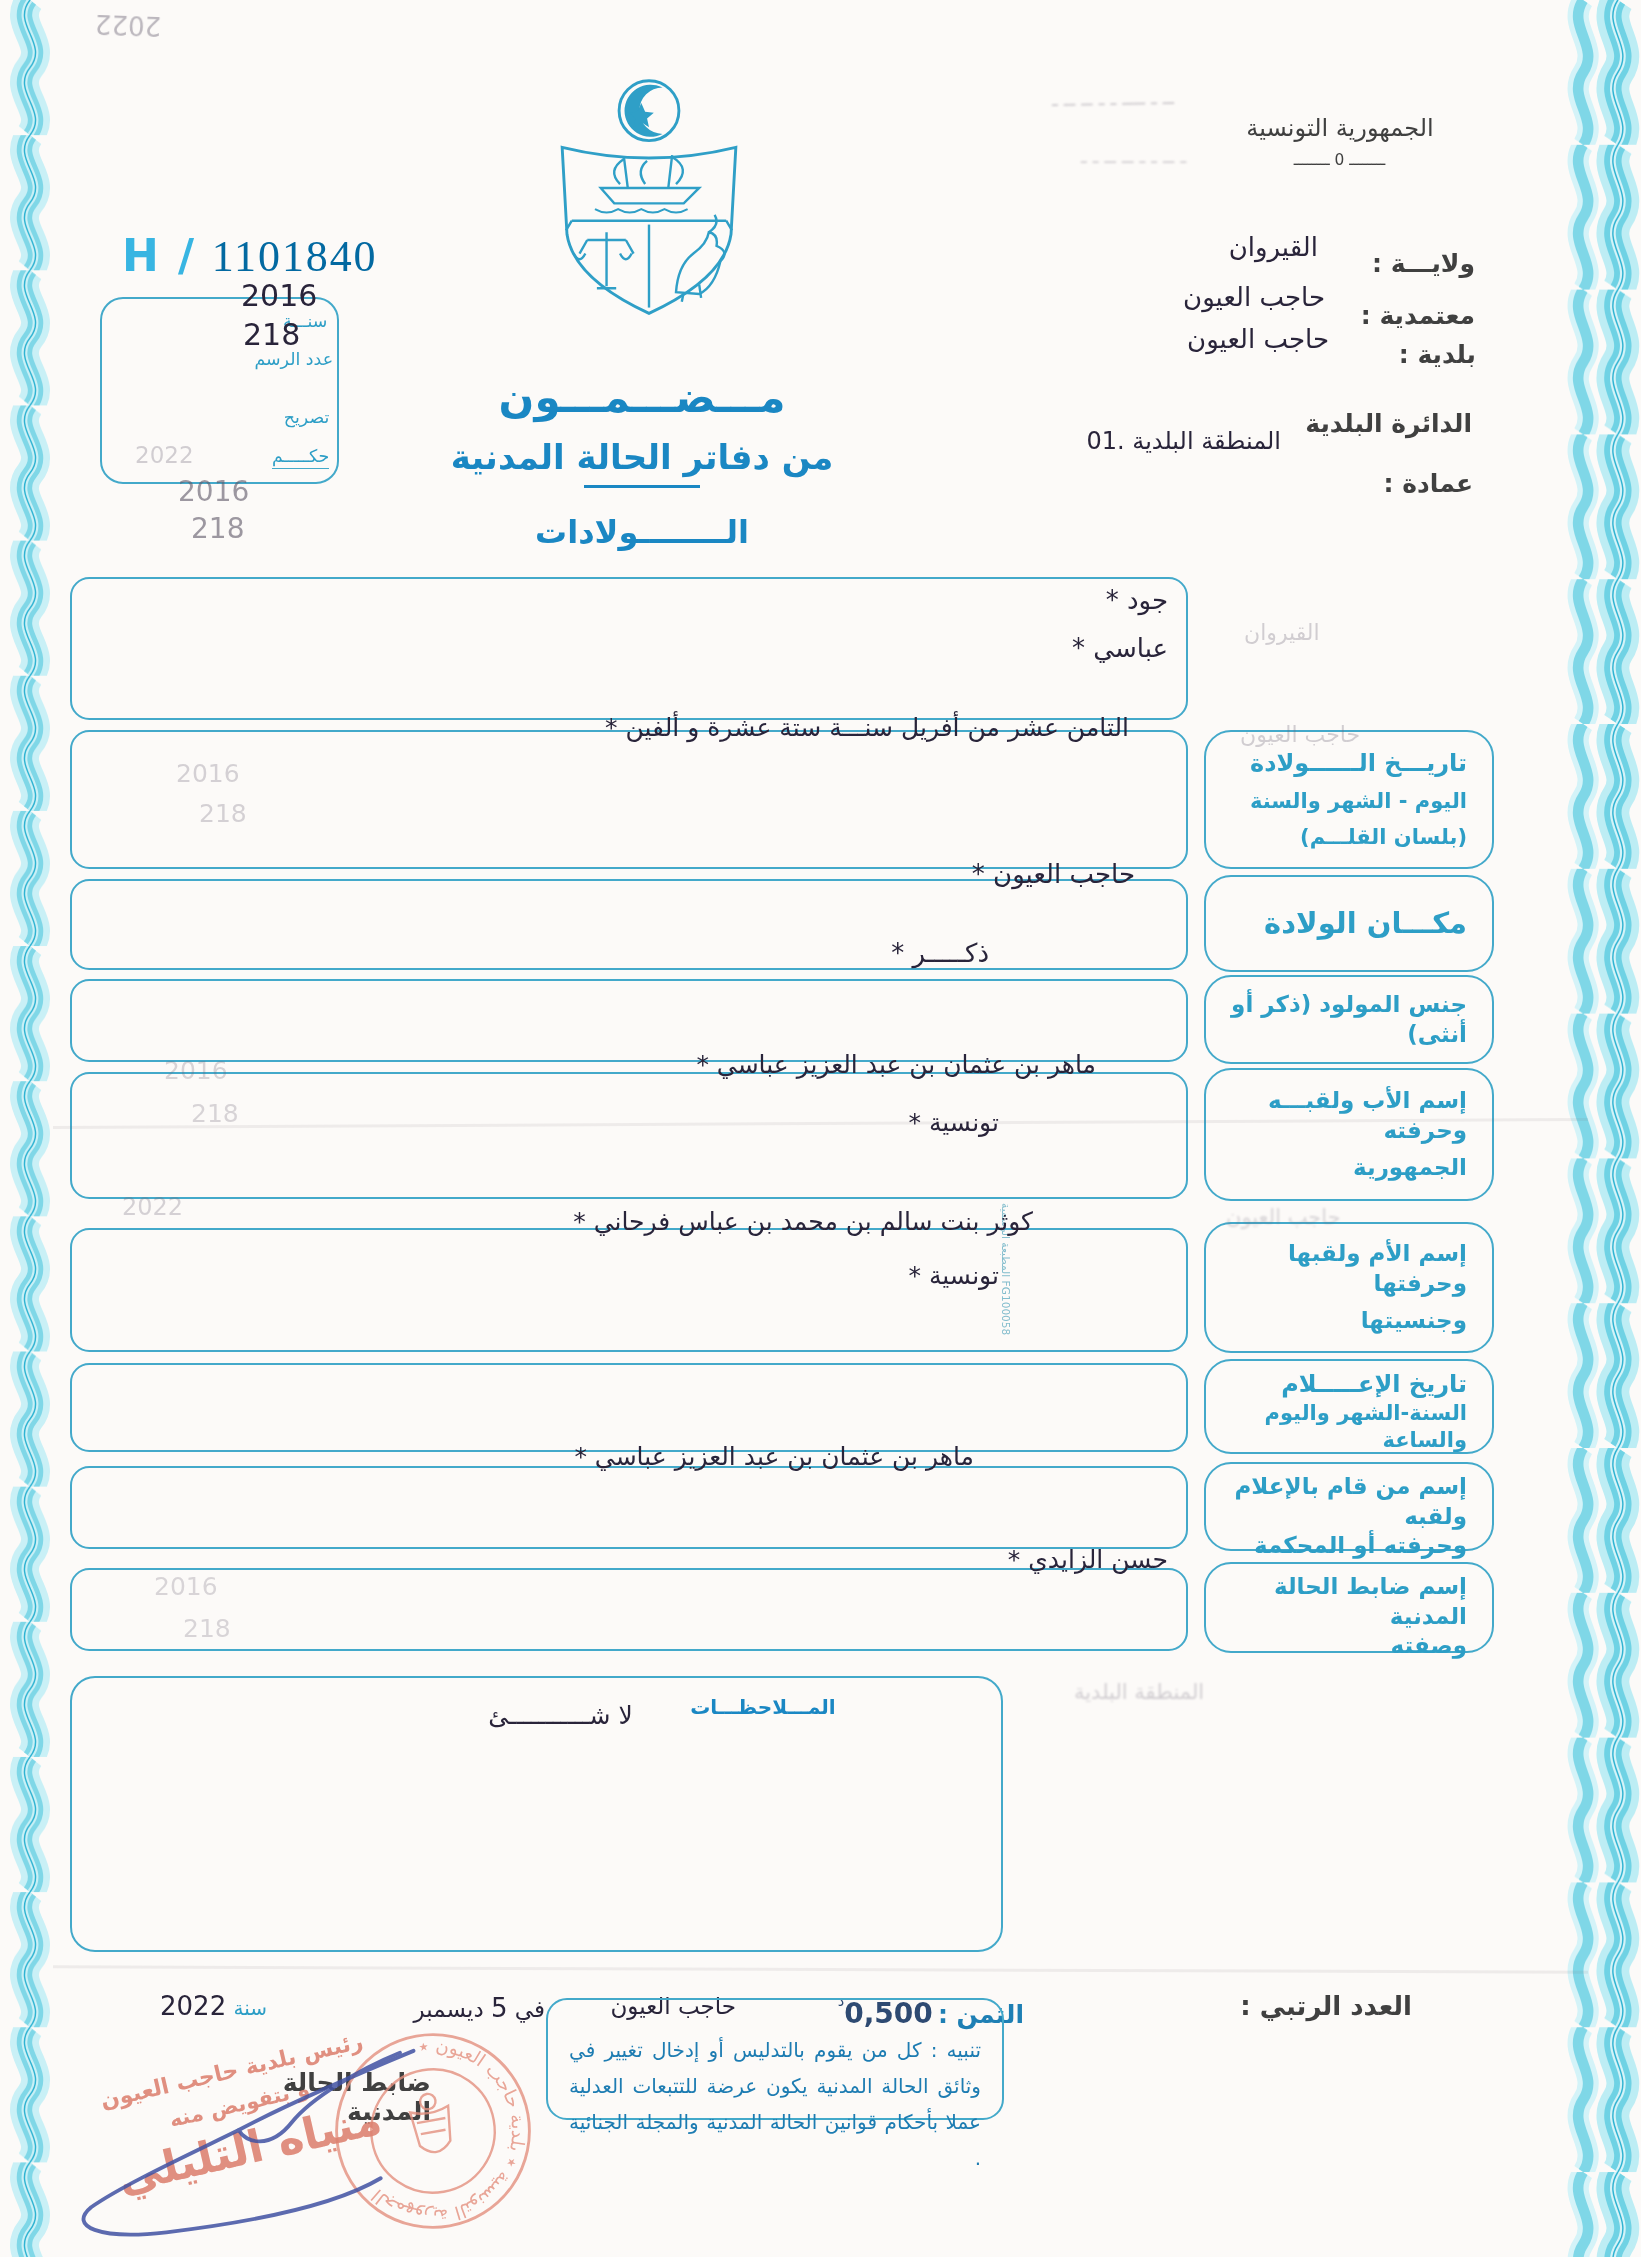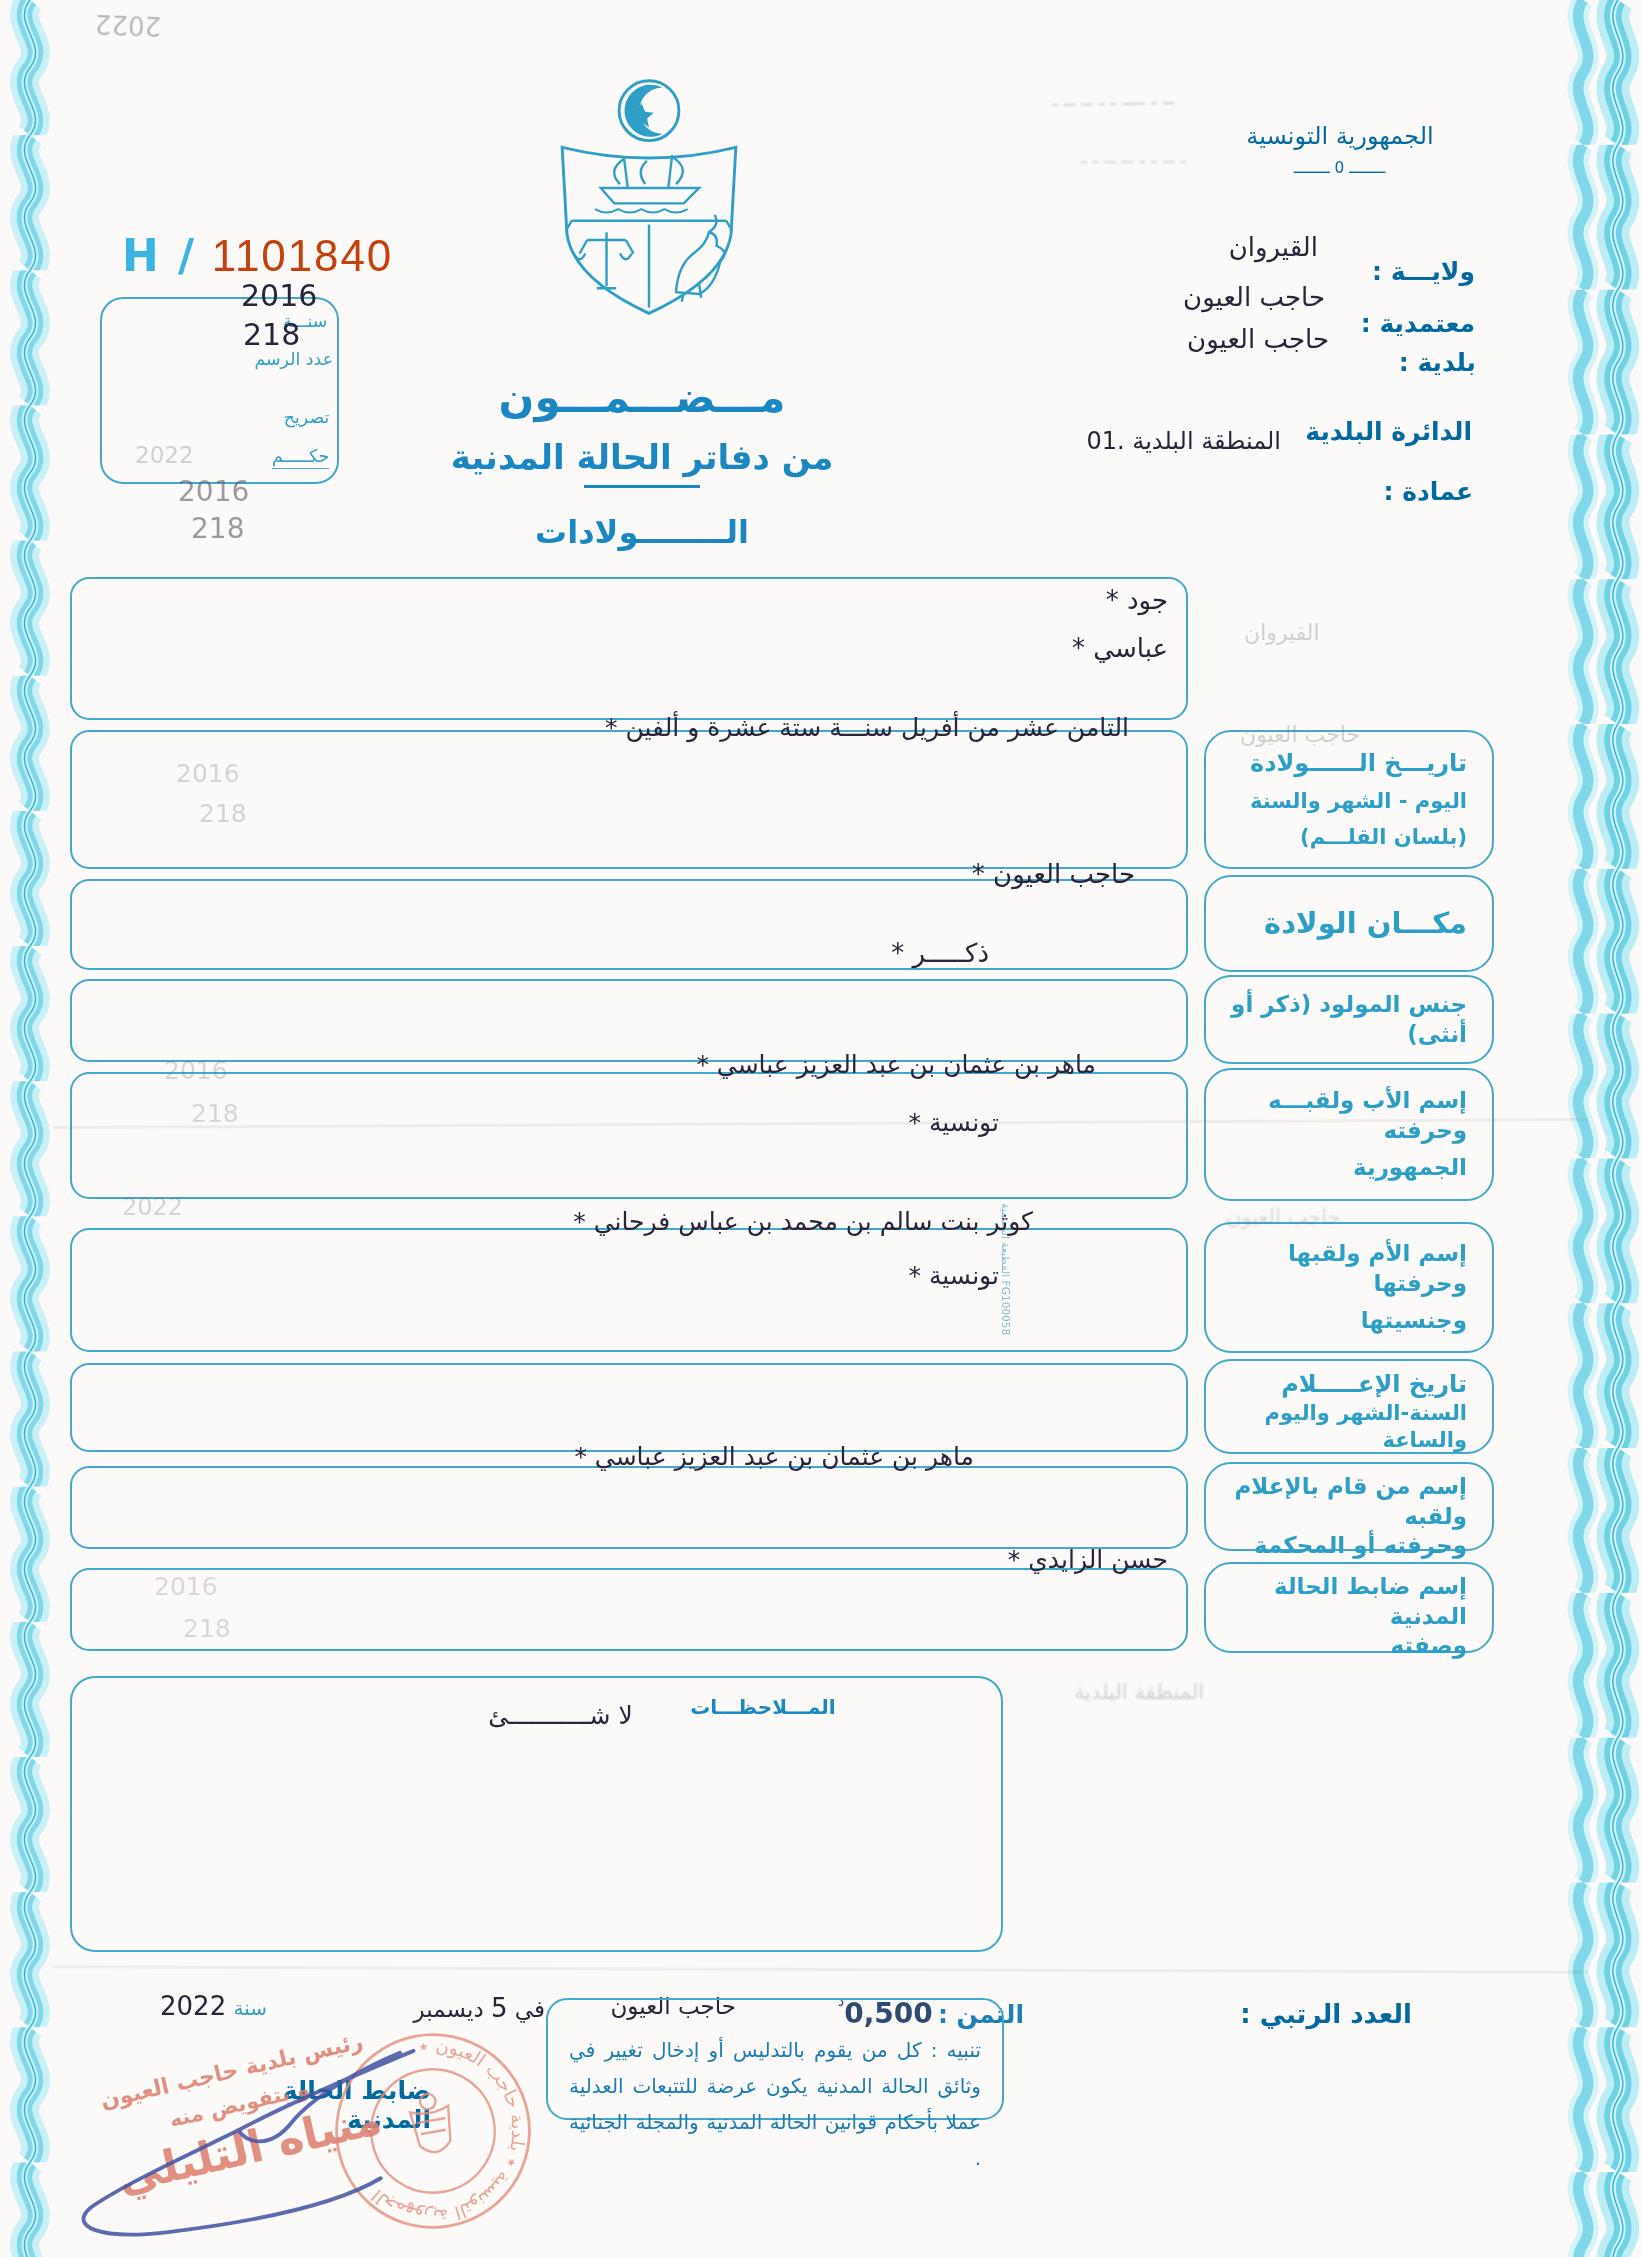--- a/index.html
+++ b/index.html
@@ -11,21 +11,21 @@
   .ink{color:#29243a;}
   .vbox{position:absolute;left:70px;width:1118px;border:2.9px solid #43a9ca;border-radius:19.3px;box-sizing:border-box;}
   .lbox{position:absolute;left:1204px;width:290px;border:2.9px solid #43a9ca;border-radius:27px;direction:rtl;
         color:#2d9ec6;font-weight:bold;display:flex;flex-direction:column;justify-content:space-evenly;
         padding:7.7px 25px 7.7px 9.7px;box-sizing:border-box;}
   .lab{font-size:24px;line-height:1.3;}
   .lab.small{font-size:21px;font-weight:bold;}
   .val{position:absolute;direction:rtl;color:#29243a;font-size:26px;text-align:right;z-index:4;}
   .ghost{position:absolute;color:#6f6878;direction:rtl;z-index:1;}
   .crease{position:absolute;left:53px;width:1535px;height:2.9px;background:rgba(120,112,122,.10);z-index:1;}
-  .hdr-lab{position:absolute;direction:rtl;color:#0369a1;font-size:25px;font-weight:bold;margin-top:8px;}
+  .hdr-lab{position:absolute;direction:rtl;color:#404040;font-size:25px;font-weight:bold;}
   .hdr-val{position:absolute;direction:rtl;color:#29243a;font-size:26px;}
   .stamp-di{position:absolute;left:44px;top:2057px;width:396px;transform:rotate(-13deg);
             direction:rtl;text-align:center;color:#dd8170;font-weight:bold;opacity:.88;z-index:6;}
   sup.cur{font-size:14.5px;vertical-align:17.4px;}
 </style>
 </head>
 <body>
 
 <div id="page">
 
@@ -74,21 +74,21 @@
   <div class="ghost" style="left:1226px;top:1205px;font-size:21px;opacity:.26;filter:blur(0.8px)">حاجب العيون</div>
   <div class="ghost" style="left:154px;top:1572px;font-size:25px;opacity:.25;filter:blur(0.6px)">2016</div>
   <div class="ghost" style="left:183px;top:1614px;font-size:25px;opacity:.25;filter:blur(0.6px)">218</div>
   <div class="ghost" style="left:1074px;top:1680px;font-size:21px;opacity:.3;filter:blur(0.8px)">المنطقة البلدية</div>
 
   <div class="hdr-lab" style="left:1212px;top:114px;width:256px;text-align:center;font-size:24px;font-weight:normal">الجمهورية التونسية</div>
   <div class="hdr-lab" style="left:1255px;top:151px;width:169px;text-align:center;font-size:15.4px;font-weight:normal;letter-spacing:-1px">ــــــــ 0 ــــــــ</div>
 
   <div class="abs" style="left:122px;top:230px;font-size:44px;letter-spacing:1.9px">
     <span style="color:#38b5e2;font-weight:bold">H /</span>
-    <span style="color:#c2410c;font-family:Liberation Sans, sans-serif">1101840</span>
+    <span style="color:#0369a1;font-family:Liberation Serif, serif">1101840</span>
   </div>
 
   <div class="abs" style="left:100px;top:297px;width:239px;height:187px;border:2.9px solid #43a9ca;border-radius:23px;box-sizing:border-box">
     <div class="abs cy ar" style="right:9.7px;top:11.6px;font-size:17.4px">سنـــة</div>
     <div class="abs cy ar" style="right:3.9px;top:50px;font-size:17.4px">عدد الرسم</div>
     <div class="abs cy ar" style="right:7.7px;top:108px;font-size:17.4px">تصريح</div>
     <div class="abs cy ar" style="right:7.7px;top:147px;font-size:17.4px;border-bottom:1.9px solid #43a9ca;padding-bottom:1.9px">حكـــــم</div>
   </div>
   <div class="abs ink" style="left:241px;top:278px;font-size:30px;background:transparent;z-index:4">2016</div>
   <div class="abs ink" style="left:243px;top:317px;font-size:30px;z-index:4">218</div>

